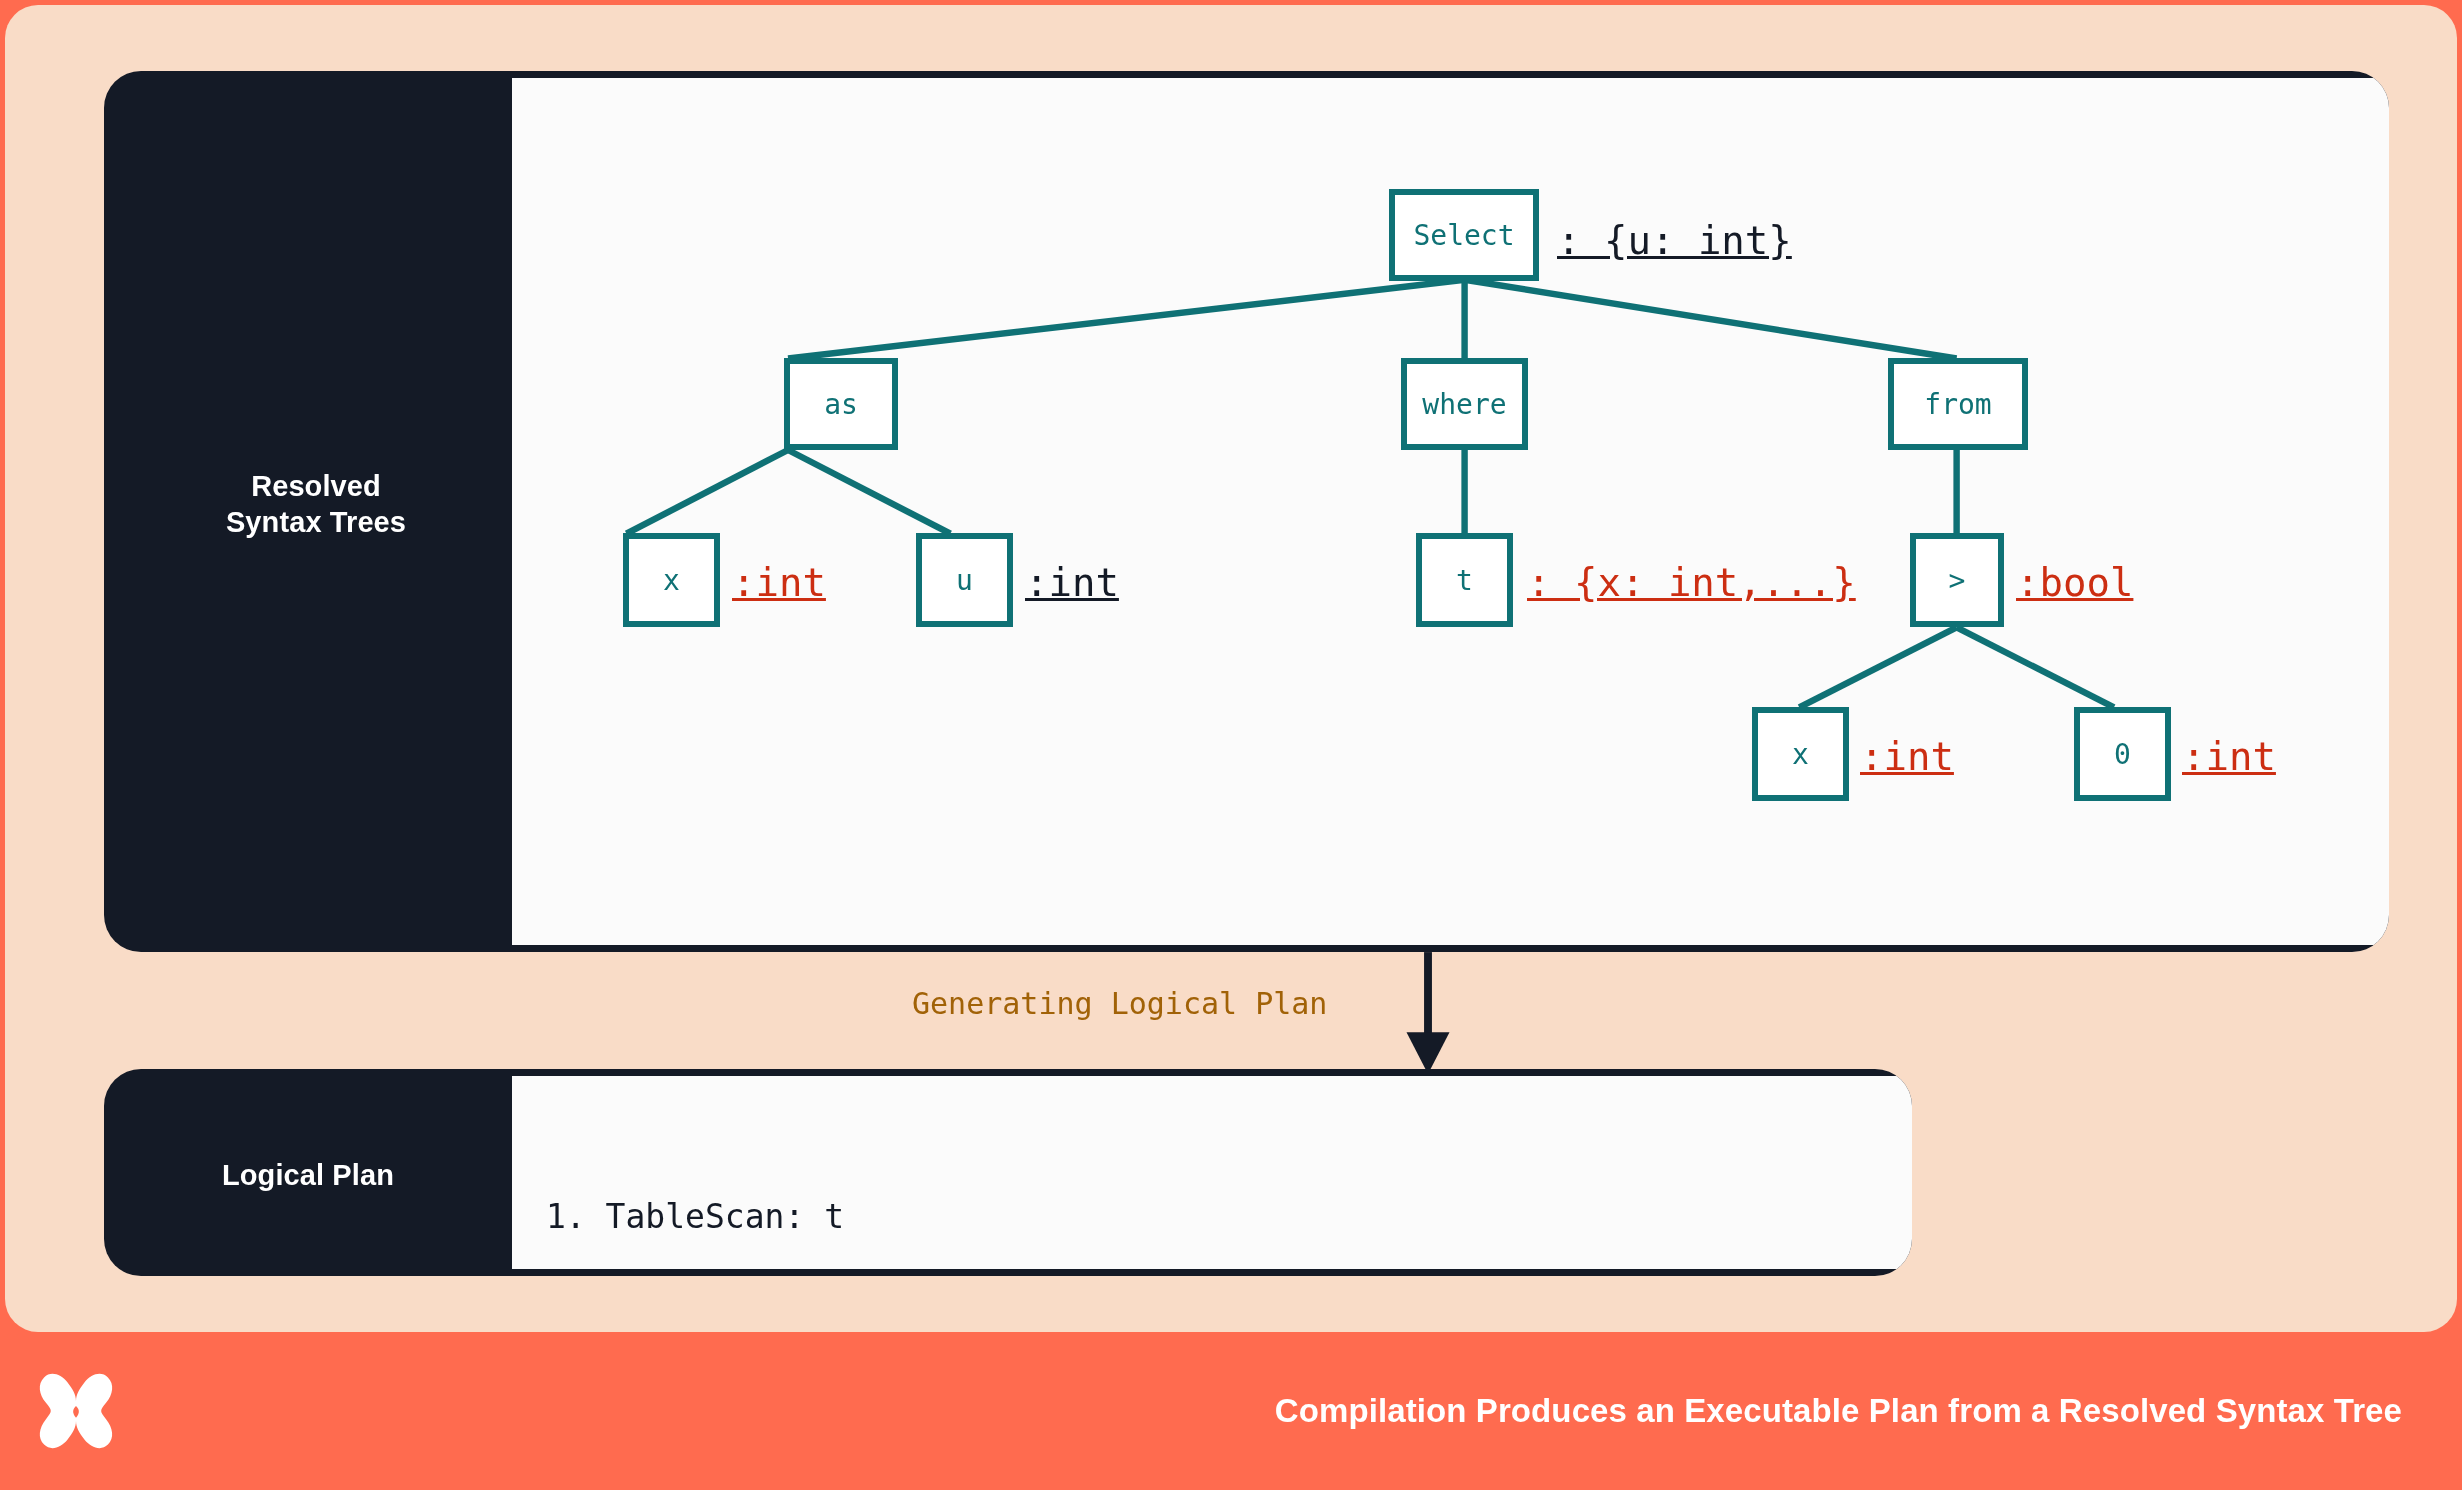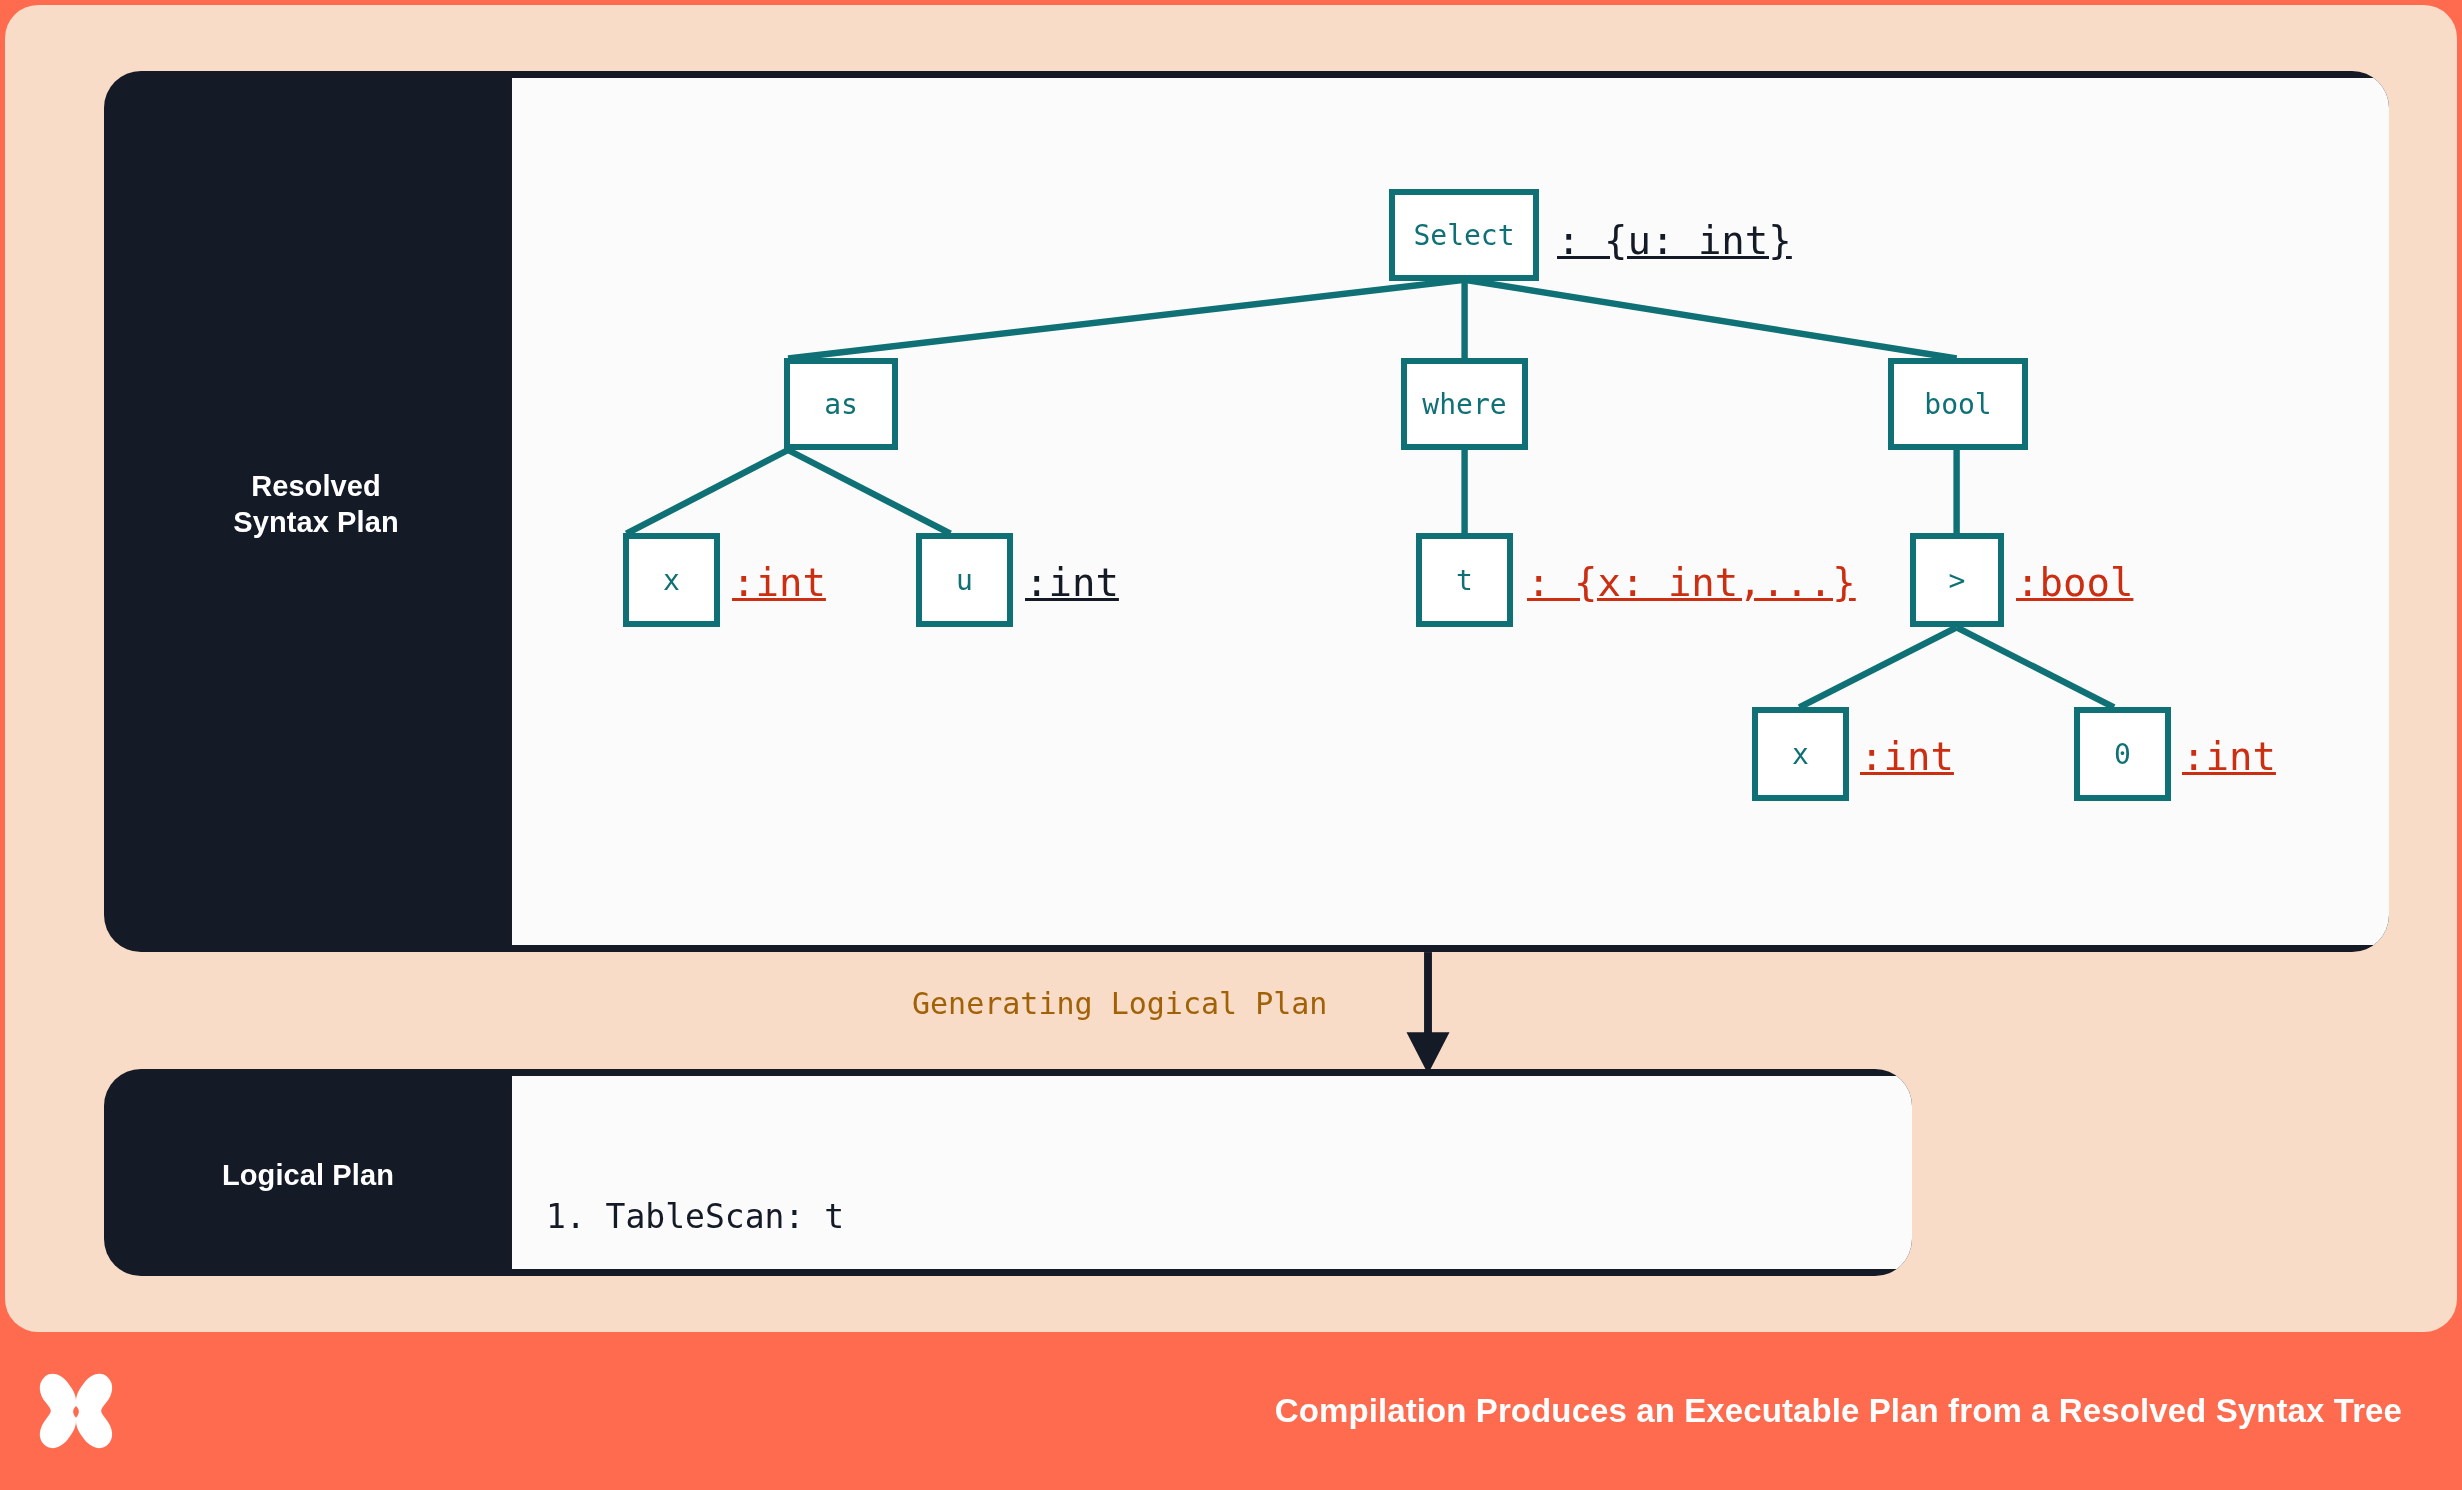--- a/index.html
+++ b/index.html
@@ -106,21 +106,21 @@
 </head>
 <body>
 
 <div id="stage">
 
   <div class="peach-card">
 
     <div class="panel" style="left:99px;top:66px;width:2285px;height:881px;">
       <div class="panel-label" style="left:0px;top:398px;width:408px;margin-left:8px;">
         <div>Resolved</div>
-        <div>Syntax Plan</div>
+        <div>Syntax Trees</div>
       </div>
 
       <div class="panel-body" style="left:408px;top:7.1px;width:1878px;height:867px;">
 
         <svg class="tree-svg" width="1878" height="867" viewBox="0 0 2626 1212">
           <g stroke="#0F7175" stroke-width="9" fill="none">
 
             <line x1="1332" y1="282" x2="386" y2="392"></line>
             <line x1="1332" y1="282" x2="1332" y2="392"></line>
             <line x1="1332" y1="282" x2="2020" y2="392"></line>
@@ -137,21 +137,21 @@
           </g>
         </svg>
 
         <div class="node" style="left:877px;top:111px;width:150px;height:92px;">Select</div>
         <div class="ann dark" style="left:1045px;top:143px;">: {u: int}</div>
 
         <div class="node" style="left:272px;top:280px;width:114px;height:92px;">as</div>
 
         <div class="node" style="left:889px;top:280px;width:127px;height:92px;">where</div>
 
-        <div class="node" style="left:1376px;top:280px;width:140px;height:92px;">bool</div>
+        <div class="node" style="left:1376px;top:280px;width:140px;height:92px;">from</div>
 
         <div class="node" style="left:111px;top:455px;width:97px;height:94px;">x</div>
         <div class="ann red" style="left:220px;top:485px;">:int</div>
 
         <div class="node" style="left:404px;top:455px;width:97px;height:94px;">u</div>
         <div class="ann dark" style="left:513px;top:485px;">:int</div>
 
         <div class="node" style="left:904px;top:455px;width:97px;height:94px;">t</div>
         <div class="ann red" style="left:1015px;top:485px;">: {x: int,...}</div>
 

